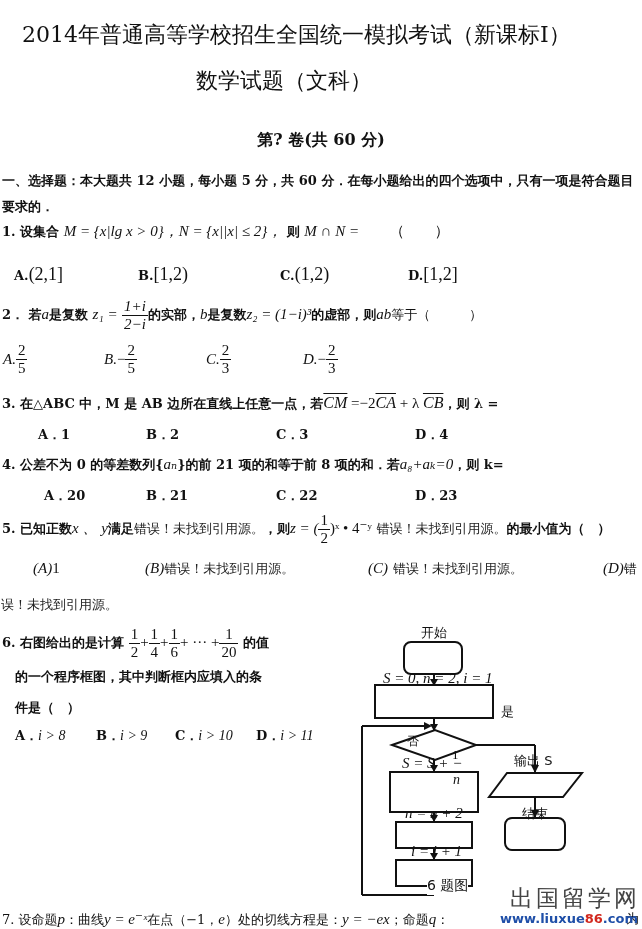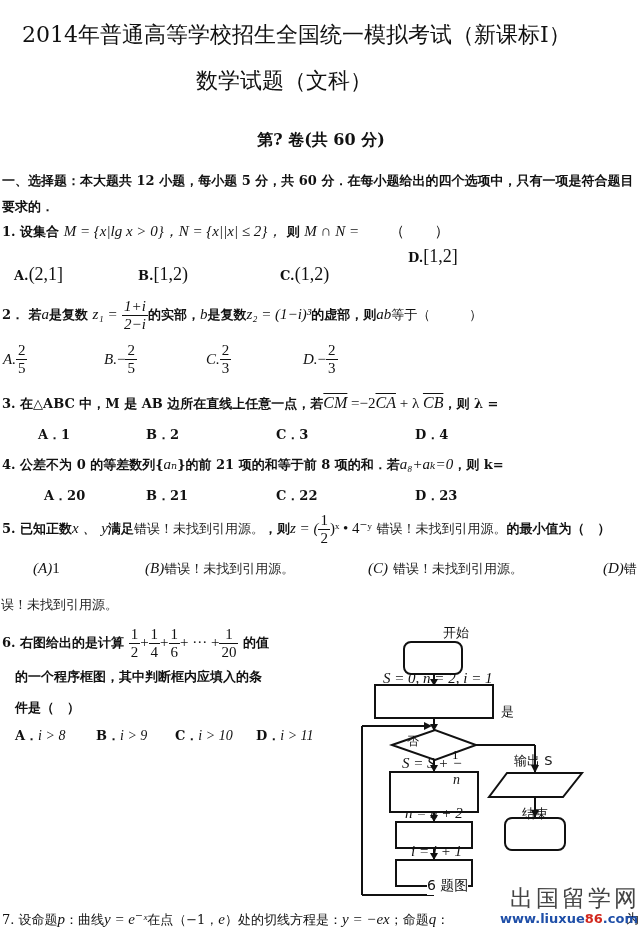--- a/index.html
+++ b/index.html
@@ -36,21 +36,21 @@
   <span>1.</span>
   <span>设集合</span>
   <span class="m">M = {x|lg x &gt; 0}，N = {x||x| ≤ 2}，</span>
   <span>则</span>
   <span class="m">M ∩ N =</span>
   <span class="mn" style="margin-left:26px;">（　　）</span>
 </div>
 <div class="abs opt" style="left:14px; top:264px;"><span>A.</span><span class="mn" style="font-size:18px;">(2,1]</span></div>
 <div class="abs opt" style="left:138px; top:264px;"><span>B.</span><span class="mn" style="font-size:18px;">[1,2)</span></div>
 <div class="abs opt" style="left:280px; top:264px;"><span>C.</span><span class="mn" style="font-size:18px;">(1,2)</span></div>
-<div class="abs opt" style="left:408px; top:246px;"><span>D.</span><span class="mn" style="font-size:18px;">[1,2]</span></div>
+<div class="abs opt" style="left:408px; top:264px;"><span>D.</span><span class="mn" style="font-size:18px;">[1,2]</span></div>
 
 <div class="abs q" style="left:2px; top:298px;">
   <span>2．</span>
   <span>若</span><span class="m">a</span><span>是复数</span>
   <span class="m">z₁ =</span>
   <span class="frac"><span class="num m">1+i</span><span class="den m">2−i</span></span><span>的实部，</span><span class="m">b</span><span>是复数</span><span class="m">z₂ = (1−i)³</span><span>的虚部，则</span><span class="m">ab</span><span style="font-weight:normal">等于（　　　）</span>
 </div>
 <div class="abs" style="left:3px; top:342px;"><span class="m">A.</span><span class="mn"></span><span class="frac"><span class="num">2</span><span class="den">5</span></span></div>
 <div class="abs" style="left:104px; top:342px;"><span class="m">B.</span><span class="mn">−</span><span class="frac"><span class="num">2</span><span class="den">5</span></span></div>
 <div class="abs" style="left:206px; top:342px;"><span class="m">C.</span><span class="mn"></span><span class="frac"><span class="num">2</span><span class="den">3</span></span></div>
@@ -139,21 +139,21 @@
 
     <line x1="535" y1="797" x2="535" y2="817" stroke="#111" stroke-width="2"></line>
     <polygon points="531,810 539,810 535,818" fill="#111"></polygon>
 
     <line x1="434" y1="886" x2="434" y2="895" stroke="#111" stroke-width="2"></line>
     <line x1="434" y1="895" x2="362" y2="895" stroke="#111" stroke-width="2"></line>
     <line x1="362" y1="895" x2="362" y2="726" stroke="#111" stroke-width="2"></line>
     <line x1="362" y1="726" x2="428" y2="726" stroke="#111" stroke-width="2"></line>
     <polygon points="424,722 424,730 432,726" fill="#111"></polygon>
   </svg>
-  <div class="fclabel" style="left:421px; top:624px; font-family:'DejaVu Sans',sans-serif; font-size:13px;margin-left:22px;">开始</div>
+  <div class="fclabel" style="left:421px; top:624px; font-family:'DejaVu Sans',sans-serif; font-size:13px;">开始</div>
   <div class="fclabel" style="left:383px; top:670px; font-style:italic; font-size:15px;">S = 0, n = 2, i = 1</div>
   <div class="fclabel" style="left:501px; top:703px; font-family:'DejaVu Sans',sans-serif; font-size:13px;">是</div>
   <div class="fclabel" style="left:407px; top:733px; font-family:'DejaVu Sans',sans-serif; font-size:12px;">否</div>
   <div class="fclabel" style="left:402px; top:755px; font-style:italic; font-size:15px;"><span>S = S + −</span></div>
   <div class="fclabel" style="left:452px; top:747px; font-size:13px;">1</div>
   <div class="fclabel" style="left:453px; top:772px; font-style:italic; font-size:14px;">n</div>
   <div class="fclabel" style="left:405px; top:805px; font-style:italic; font-size:15px;">n = n + 2</div>
   <div class="fclabel" style="left:411px; top:843px; font-style:italic; font-size:15px;">i = i + 1</div>
   <div class="fclabel" style="left:514px; top:752px; font-family:'DejaVu Sans',sans-serif; font-size:13px;">输出 S</div>
   <div class="fclabel" style="left:522px; top:805px; font-family:'DejaVu Sans',sans-serif; font-size:13px;">结束</div>

